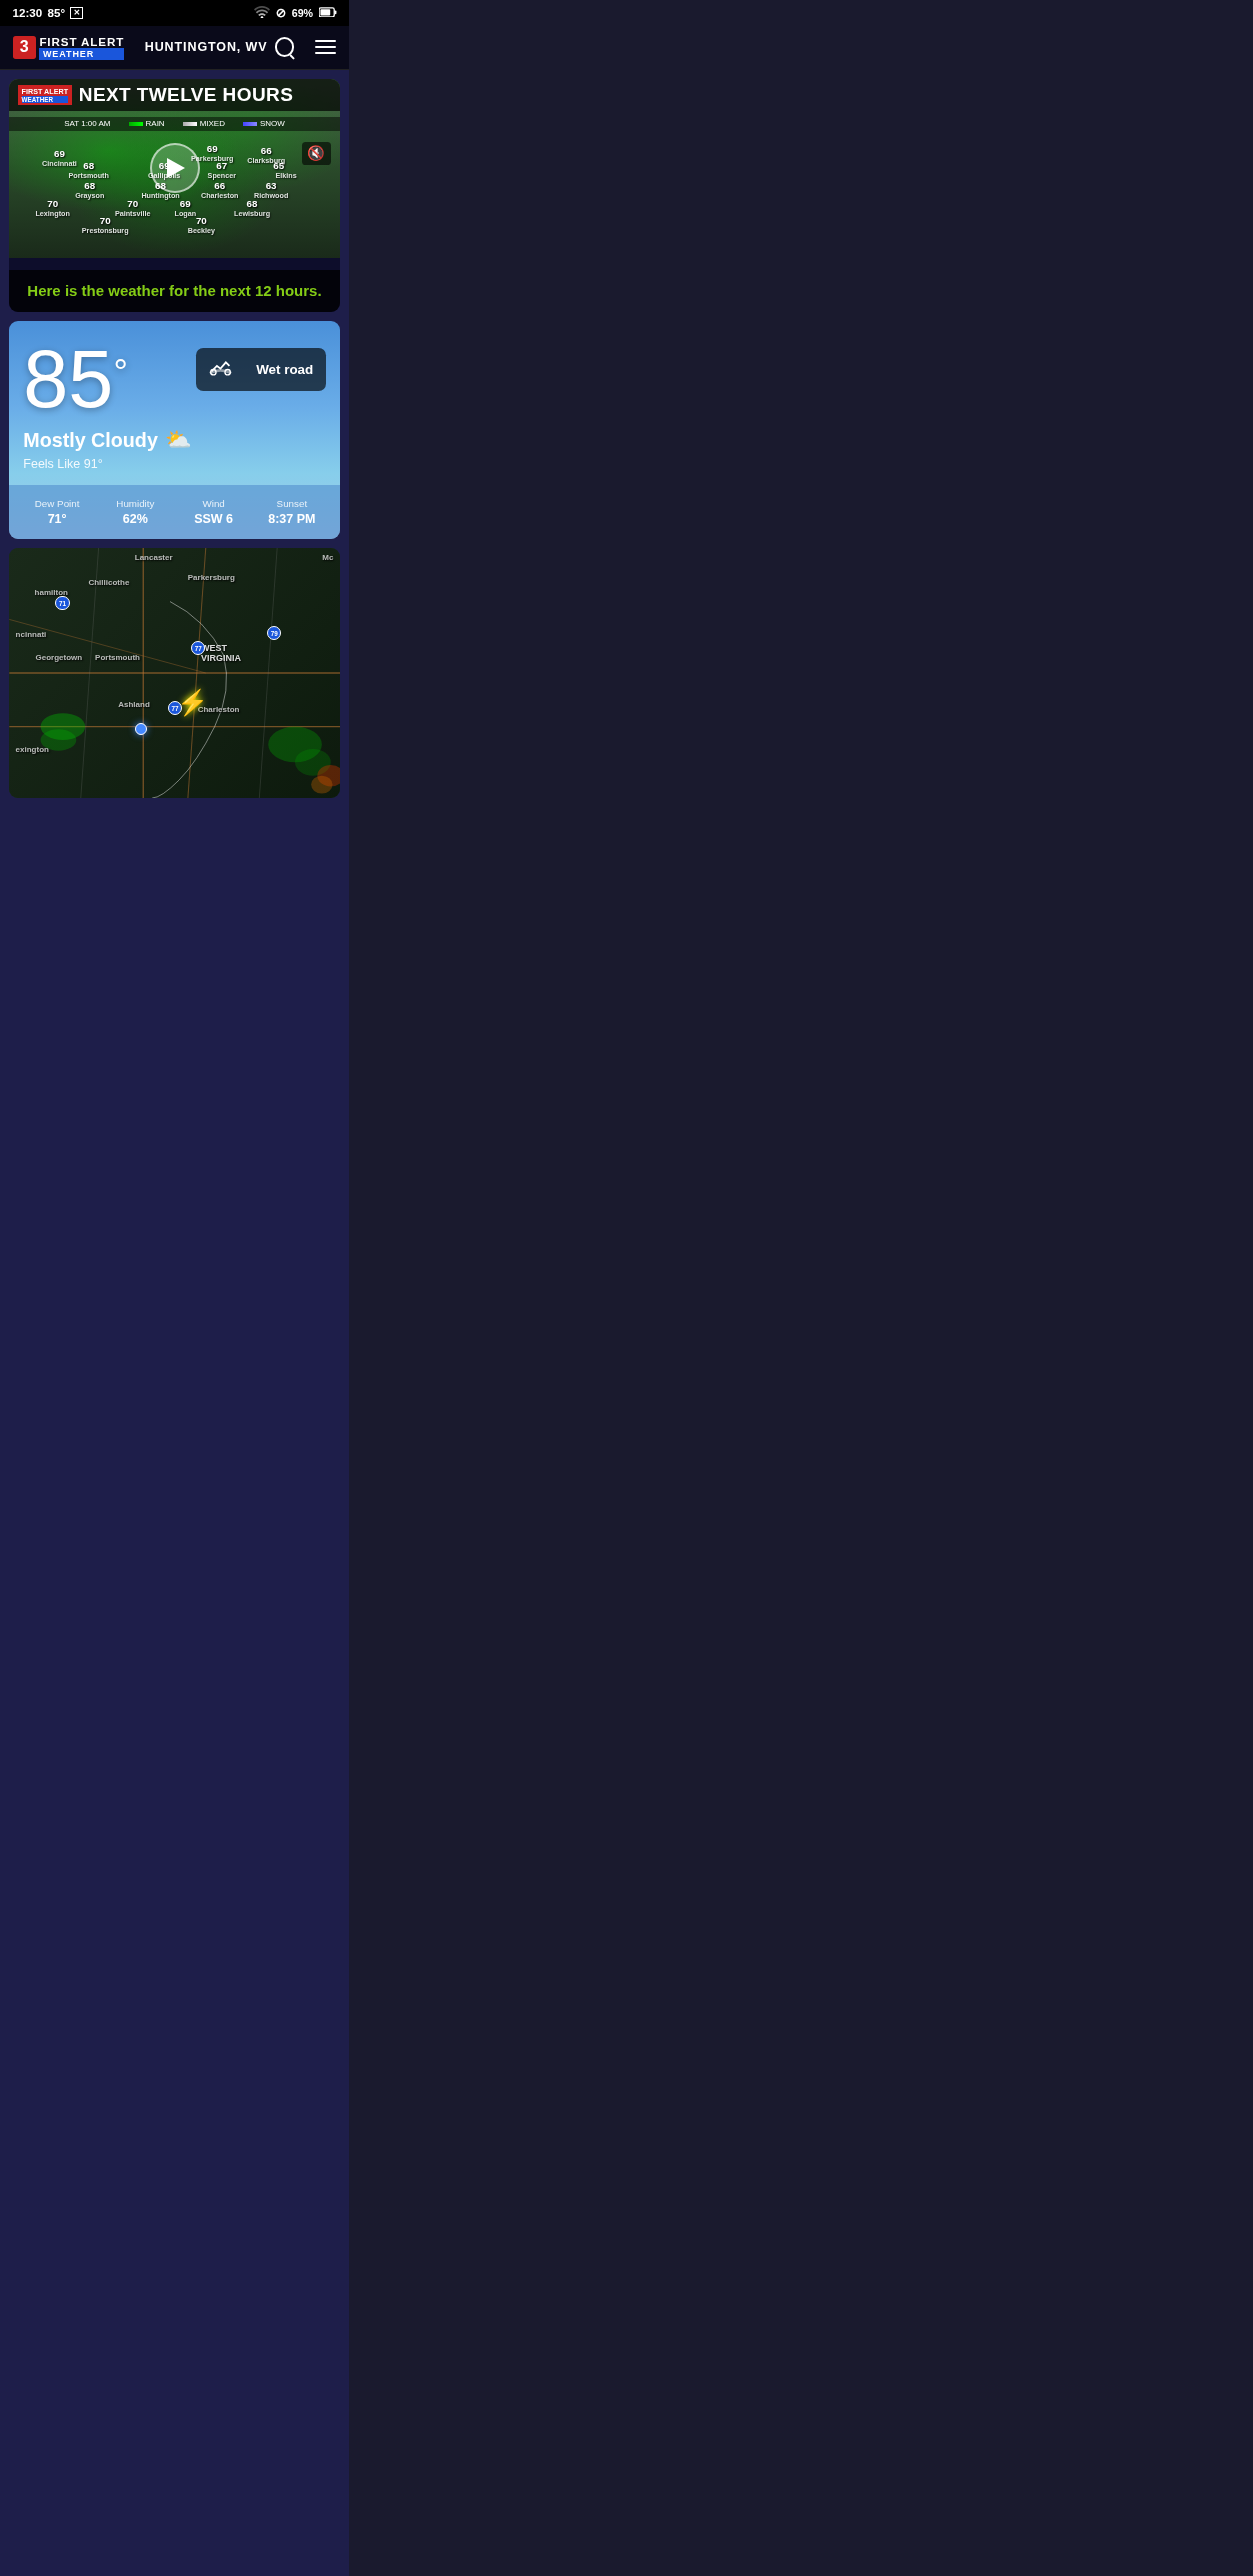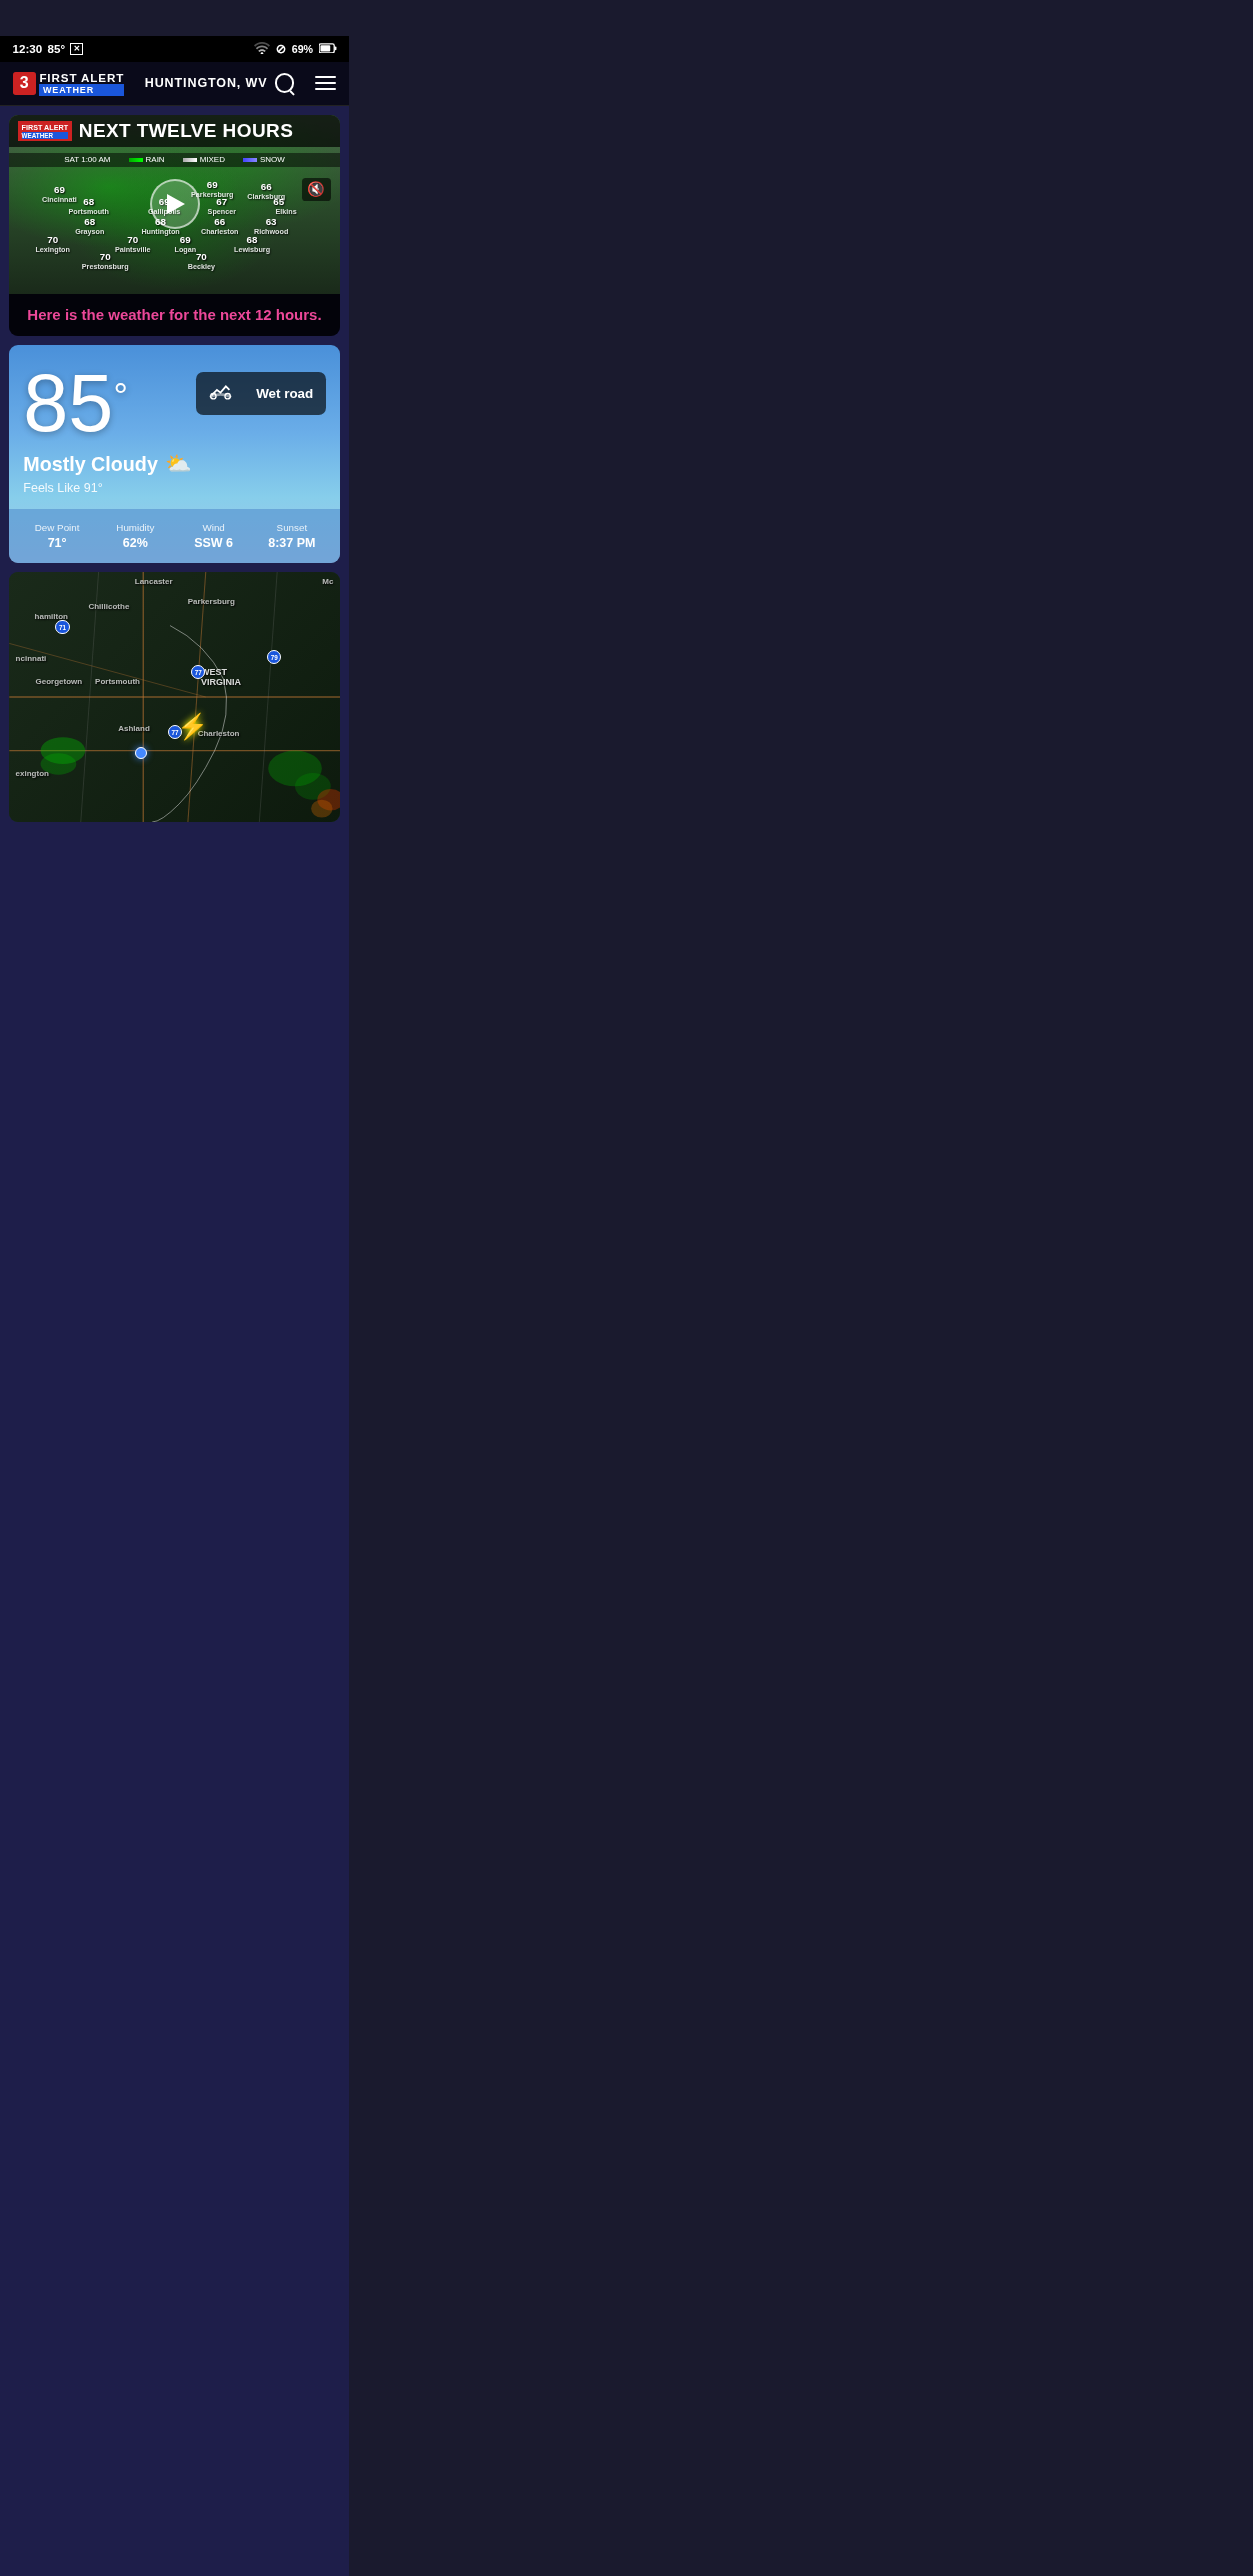--- a/index.html
+++ b/index.html
@@ -15,21 +15,20 @@
     
     .status-bar {
       background: #000;
       display: flex;
       justify-content: space-between;
       align-items: center;
       padding: 5.4px 12.5px;
       font-size: 11.6px;
       font-weight: 600;
       color: white;
-      margin-top: 36px;
     }
     .status-left { display: flex; align-items: center; gap: 5.4px; }
     .status-right { display: flex; align-items: center; gap: 5.4px; font-size: 10.7px; }
     .notch-x {
       width: 12.5px; height: 12.5px;
       border: 1.8px solid white;
       display: flex; align-items: center; justify-content: center;
       font-size: 8px;
     }
 
@@ -219,22 +218,23 @@
       text-align: center;
       text-shadow: 0.9px 0.9px 1.8px black;
     }
 
     .video-caption {
       background: rgba(0,0,0,0.75);
       padding: 10.7px 12.5px;
       font-size: 15px;
       font-weight: 700;
       text-align: center;
-      color: #ec4899;
+      color: #84cc16;
       line-height: 1.4;
+      margin-top: 12px;
     }
 
     
     .weather-card {
       border-radius: 9px;
       overflow: hidden;
       margin-bottom: 9px;
       background: linear-gradient(180deg, #4a90d9 0%, #6aade8 40%, #87ceeb 70%, #a0c8e8 100%);
       position: relative;
     }

